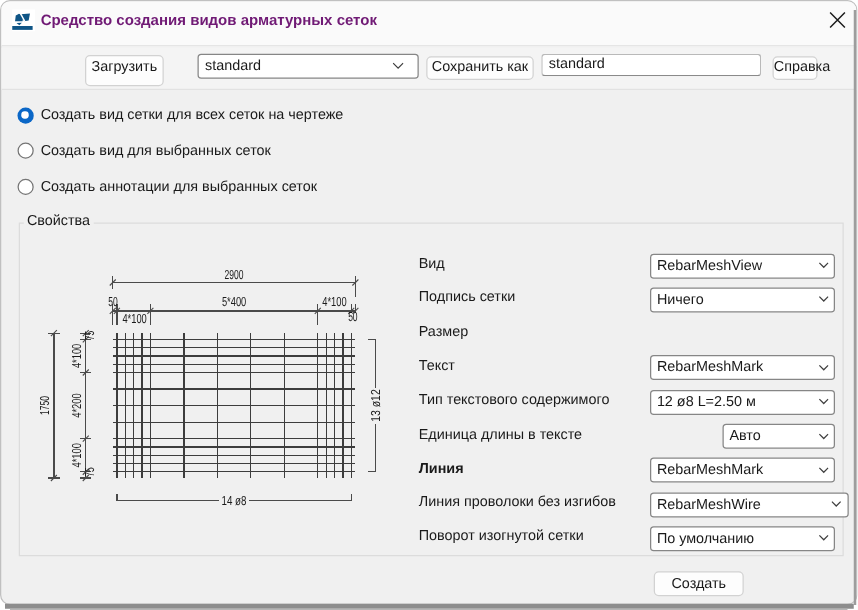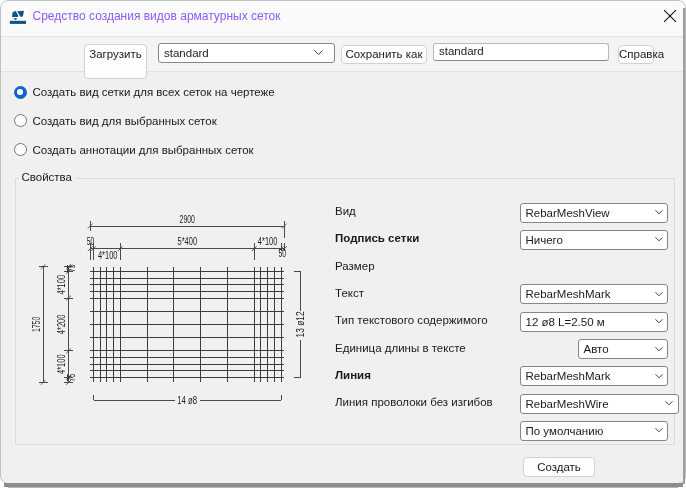--- a/index.html
+++ b/index.html
@@ -32,27 +32,27 @@
   <svg class="abs" style="left:8px;top:5px" width="20" height="20" viewBox="0 0 20 20">
     <rect x="0.7" y="1.6" width="18.3" height="17.4" fill="#ffffff"></rect>
     <g fill="#0f5586">
       <path d="M3.6 6.3 L6.2 4.9 L9.8 6.6 L9.0 11.0 L3.0 10.9 Z"></path>
       <path d="M7.6 5.3 L15.0 4.8 L13.9 10.4 L10.3 10.9 Z"></path>
       <path d="M4.2 12.3 L8.5 12.2 L6.5 14.2 Z"></path>
       <rect x="0.8" y="14.8" width="16.3" height="3.1"></rect>
     </g>
     <line x1="7.2" y1="4.5" x2="10.9" y2="11.2" stroke="#ffffff" stroke-width="1.2"></line>
   </svg>
-  <div class="abs" style="left:31.5px;top:8px;font-size:12px;color:#8b5cf6;">Средство создания видов арматурных сеток</div>
+  <div class="abs" style="left:31.5px;top:8px;font-size:12px;color:#701a75;font-weight:bold;">Средство создания видов арматурных сеток</div>
   <svg class="abs" style="left:662px;top:8px" width="14" height="14" viewBox="0 0 13 13">
     <path d="M1 1 L12 12 M12 1 L1 12" stroke="#1b1b1b" stroke-width="1.1" fill="none"></path>
   </svg>
 
   <div class="abs toolbar"></div>
-  <div class="btn" style="left:83px;top:43px;width:63px;height:35px;line-height:19px;">Загрузить</div>
+  <div class="btn" style="left:67px;top:43px;width:63px;height:25px;line-height:19px;">Загрузить</div>
   <div class="combo" style="left:157px;top:42px;width:177px;height:20px;">
     <span class="txt">standard</span>
     <svg class="chev" style="right:11px;width:9px;height:9px;margin-top:-5px" viewBox="0 0 9 9">
         <path d="M0.5 2.5 L4.5 6.5 L8.5 2.5" stroke="#404040" stroke-width="1" fill="none"></path>
       </svg>
   </div>
   <div class="btn" style="left:340px;top:43.5px;width:86px;height:19px;line-height:17px;">Сохранить как</div>
   <div class="input" style="left:432px;top:41.5px;width:176px;height:18px;">
     <span style="position:absolute;left:5px;top:1px;">standard</span>
   </div>
@@ -168,21 +168,21 @@
       </g>
     </svg>
 
   <div class="lab" style="left:334px;top:204.0px;">Вид</div>
   <div class="combo" style="left:518.5px;top:201.5px;width:148.5px;height:20px;">
       <span class="txt">RebarMeshView</span>
       <svg class="chev" viewBox="0 0 8 8">
         <path d="M0.5 2.3 L4 5.8 L7.5 2.3" stroke="#404040" stroke-width="1" fill="none"></path>
       </svg>
     </div>
-  <div class="lab" style="left:334px;top:231.3px;font-weight:bold;">Подпись сетки</div>
+  <div class="lab" style="left:334px;top:231.3px;">Подпись сетки</div>
   <div class="combo" style="left:518.5px;top:228.8px;width:148.5px;height:20px;">
       <span class="txt">Ничего</span>
       <svg class="chev" viewBox="0 0 8 8">
         <path d="M0.5 2.3 L4 5.8 L7.5 2.3" stroke="#404040" stroke-width="1" fill="none"></path>
       </svg>
     </div>
   <div class="lab" style="left:334px;top:258.6px;">Размер</div>
   <div class="lab" style="left:334px;top:285.9px;">Текст</div>
   <div class="combo" style="left:518.5px;top:283.4px;width:148.5px;height:20px;">
       <span class="txt">RebarMeshMark</span>
@@ -211,20 +211,21 @@
         <path d="M0.5 2.3 L4 5.8 L7.5 2.3" stroke="#404040" stroke-width="1" fill="none"></path>
       </svg>
     </div>
   <div class="lab" style="left:334px;top:395.1px;">Линия проволоки без изгибов</div>
   <div class="combo" style="left:518.5px;top:392.6px;width:159px;height:20px;">
       <span class="txt">RebarMeshWire</span>
       <svg class="chev" viewBox="0 0 8 8">
         <path d="M0.5 2.3 L4 5.8 L7.5 2.3" stroke="#404040" stroke-width="1" fill="none"></path>
       </svg>
     </div>
+  <div class="lab" style="left:334px;top:422.4px;">Поворот изогнутой сетки</div>
   <div class="combo" style="left:518.5px;top:419.9px;width:148.5px;height:20px;padding-left:48px;">
       <span class="txt">По умолчанию</span>
       <svg class="chev" viewBox="0 0 8 8">
         <path d="M0.5 2.3 L4 5.8 L7.5 2.3" stroke="#404040" stroke-width="1" fill="none"></path>
       </svg>
     </div>
 
   <div class="btn" style="left:522px;top:456px;width:72px;height:20px;line-height:18px;">Создать</div>
 </div>
 <div class="abs" style="left:683px;top:8px;width:2px;height:476px;background:#9d9d9d;"></div>

